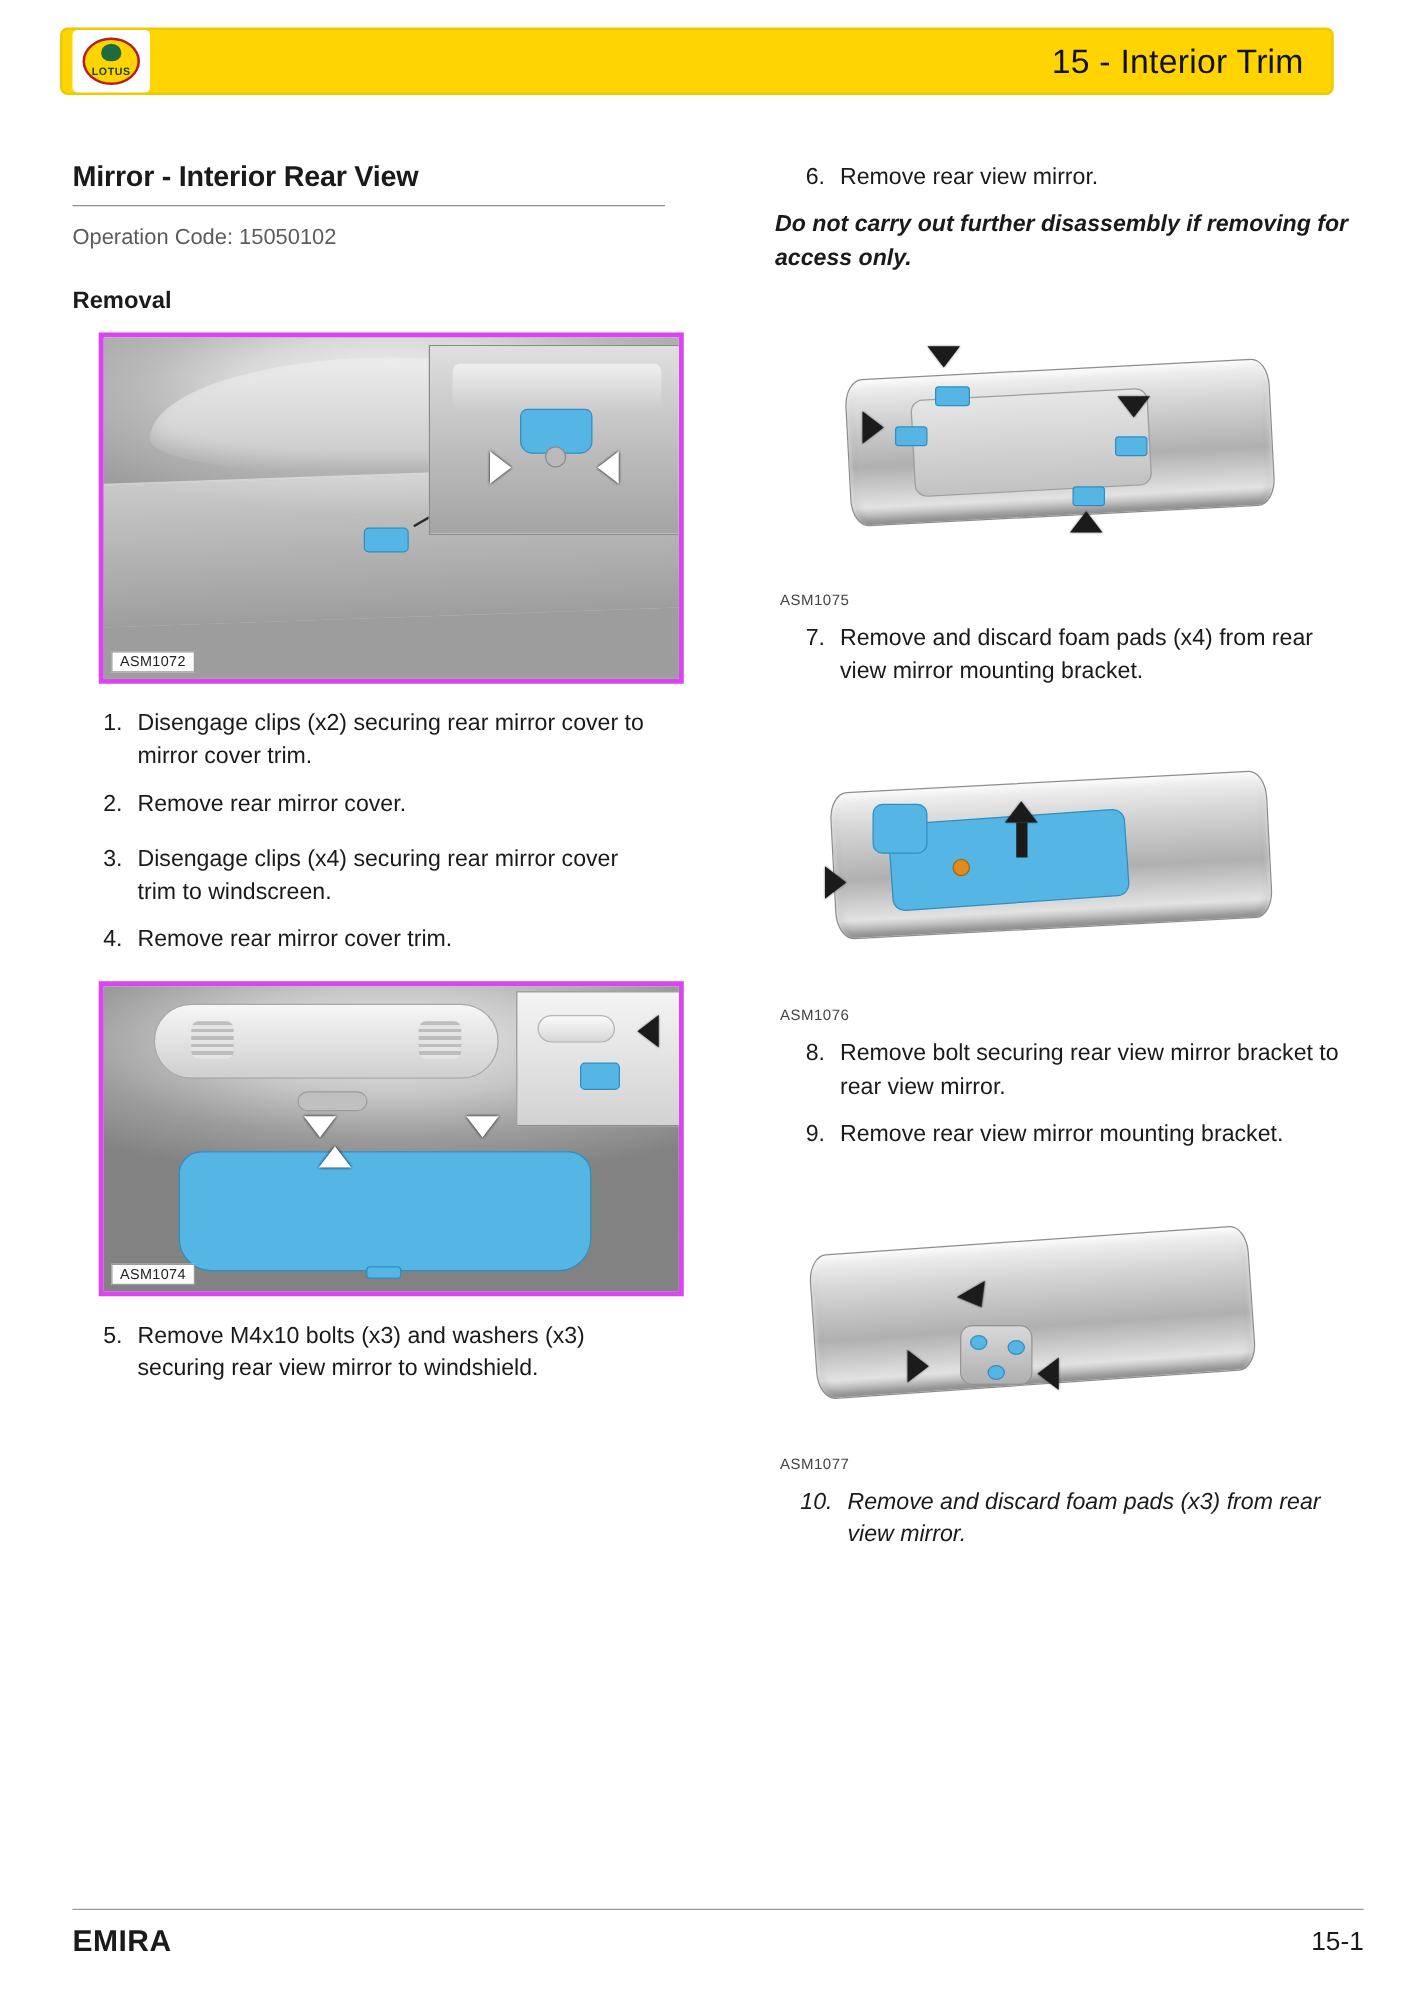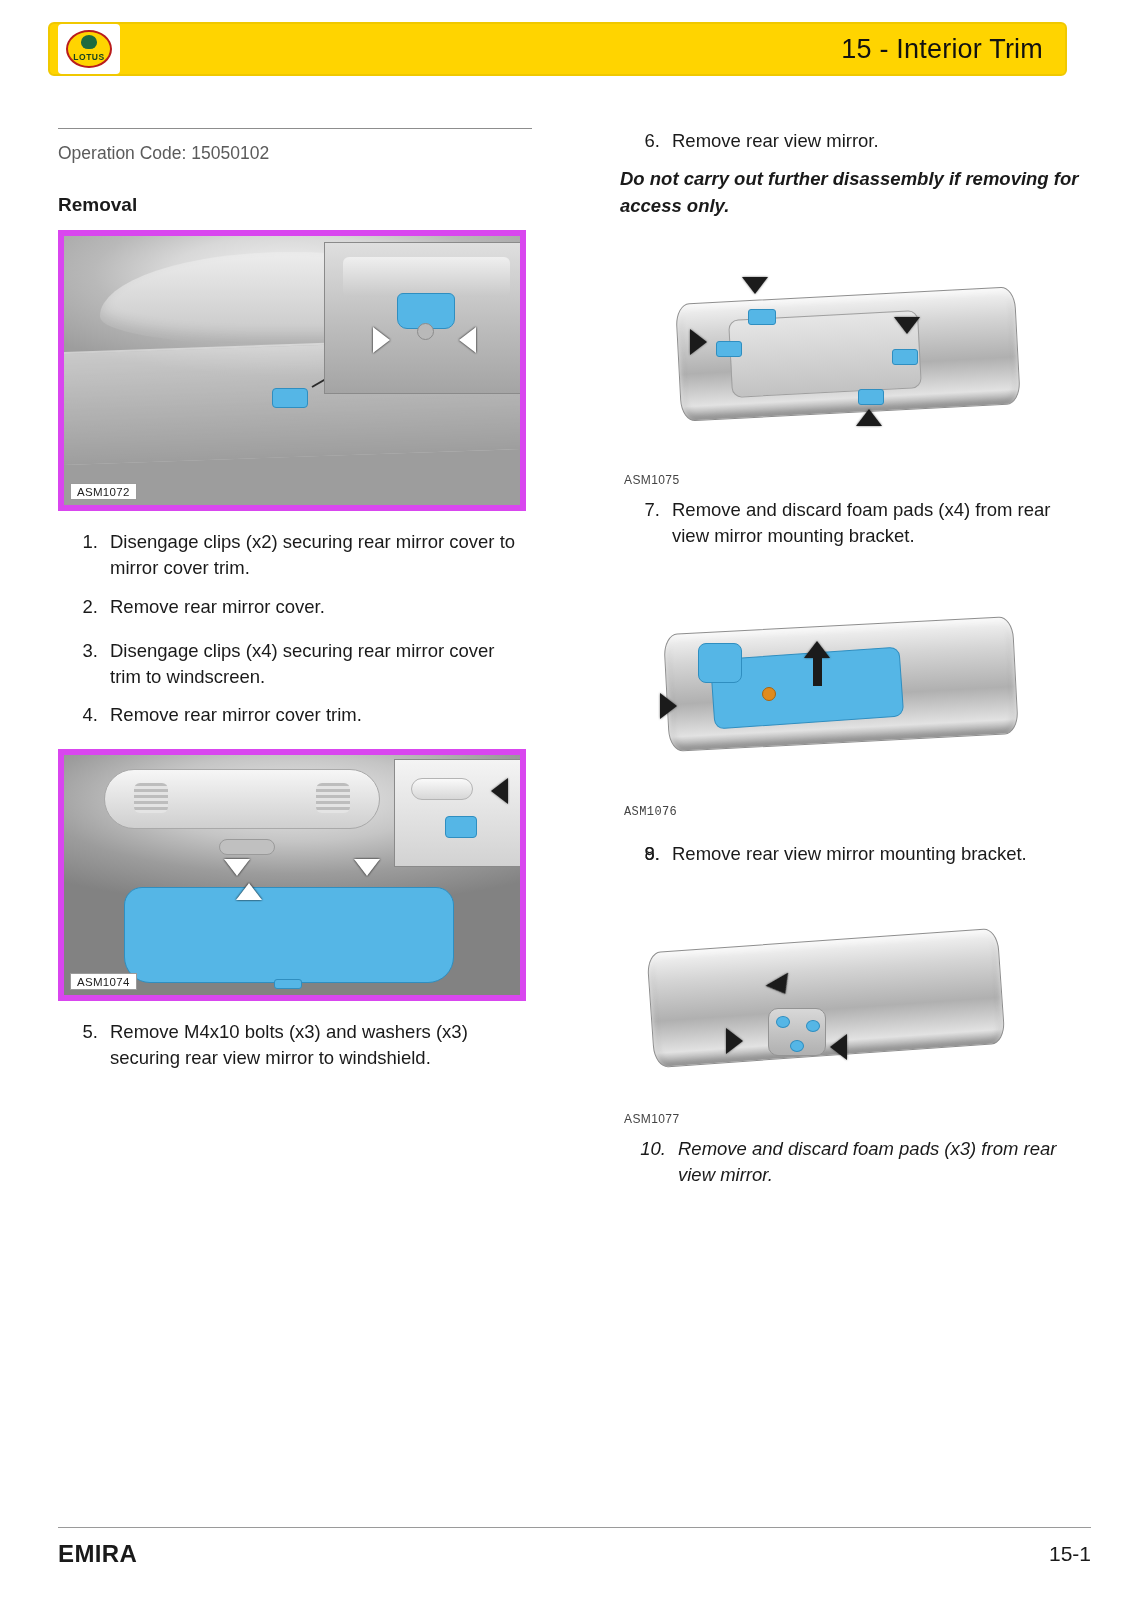--- a/index.html
+++ b/index.html
@@ -98,23 +98,24 @@
   }
   h2.sub-title {
     font-size: 19px;
     font-weight: bold;
     margin: 0 0 14px 0;
   }
 
   
   .figure {
     position: relative;
-    border: 6px solid #d946ef;
+    border: 4px solid #d946ef;
     background: #e9e9e9;
     overflow: hidden;
+    margin-left: 21px;
   }
   .fig-left { width: 468px; }
   .fig-caption {
     position: absolute;
     left: 6px; bottom: 5px;
     background: #ffffff;
     border: 1px solid #9a9a9a;
     font-size: 11.5px;
     padding: 2px 6px 1px 6px;
     letter-spacing: 0.3px;
@@ -260,20 +261,21 @@
   <span class="header-title">15 - Interior Trim</span>
 </div>
 <div class="logo">
   <div class="logo-badge">
     <span class="logo-text">LOTUS</span>
   </div>
 </div>
 
 <div class="col col-left">
 
+  <h1 class="section-title">Mirror - Interior Rear View</h1>
   <hr class="rule">
   <p class="opcode">Operation Code: 15050102</p>
   <h2 class="sub-title">Removal</h2>
 
   <div class="figure fig-left" style="height:281px;">
     <div class="car-roof"></div>
     <div class="headliner"></div>
     <div class="windscreen-band"></div>
     <div class="blue-part" style="left:208px; top:152px; width:36px; height:20px; border-radius:4px;"></div>
     <div class="leader" style="left:248px; top:150px; width:86px; transform: rotate(-30deg);"></div>
@@ -369,34 +371,35 @@
     <div class="fig-caption-out" style="position:absolute; left:0; top:198px;">ASM1075</div>
   </div>
 
   <ol class="steps">
     <li>
       <span class="num">7.</span>
       <span>Remove and discard foam pads (x4) from rear view mirror mounting bracket.</span>
     </li>
   </ol>
 
-  <div style="position:relative; height:228px; margin-top:52px;font-family:Liberation Mono, monospace;">
+  <div style="position:relative; height:228px; margin-top:52px;">
     <div class="mirror-body" style="left:46px; top:24px; width:350px; height:118px; transform: rotate(-3deg);"></div>
     <div class="blue-part" style="left:92px; top:52px; width:190px; height:70px; border-radius:10px; transform: rotate(-4deg);"></div>
     <div class="blue-part" style="left:78px; top:42px; width:44px; height:40px; border-radius:8px;"></div>
     <div style="position:absolute; left:142px; top:86px; width:14px; height:14px; border-radius:50%; background:#e08b1e; border:1px solid #a86410;"></div>
     <div class="arrow arrow-up" style="left:184px; top:40px; height:0;"></div>
     <div style="position:absolute; left:193px; top:57px; width:9px; height:28px; background:#1b1b1b;"></div>
     <div class="arrow arrow-right" style="left:40px; top:92px;"></div>
     <div class="fig-caption-out" style="position:absolute; left:0; top:196px;">ASM1076</div>
   </div>
 
   <ol class="steps">
     <li>
       <span class="num">8.</span>
+      <span>Remove bolt securing rear view mirror bracket to rear view mirror.</span>
     </li>
     <li>
       <span class="num">9.</span>
       <span>Remove rear view mirror mounting bracket.</span>
     </li>
   </ol>
 
   <div style="position:relative; height:220px; margin-top:48px;text-align:right;">
     <div class="mirror-body" style="left:30px; top:24px; width:352px; height:116px; transform: rotate(-4deg);"></div>
     <div style="position:absolute; left:148px; top:92px; width:58px; height:48px; border-radius:10px; background:linear-gradient(180deg,#d8d8d8,#b0b0b0); border:1px solid #949494;"></div>

